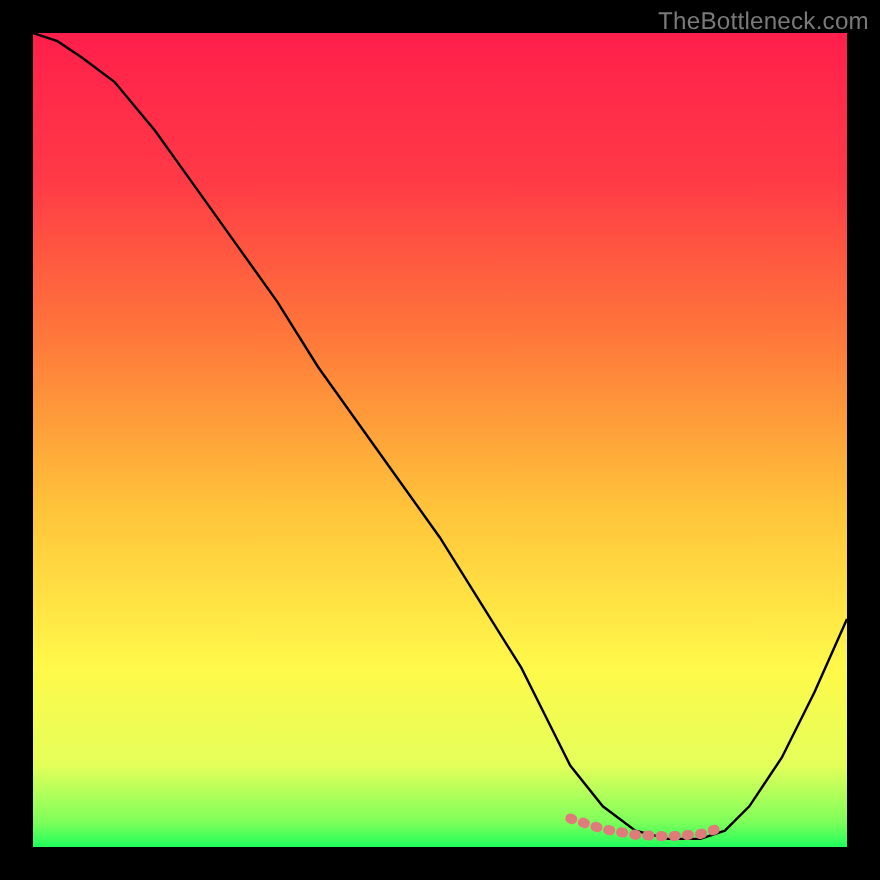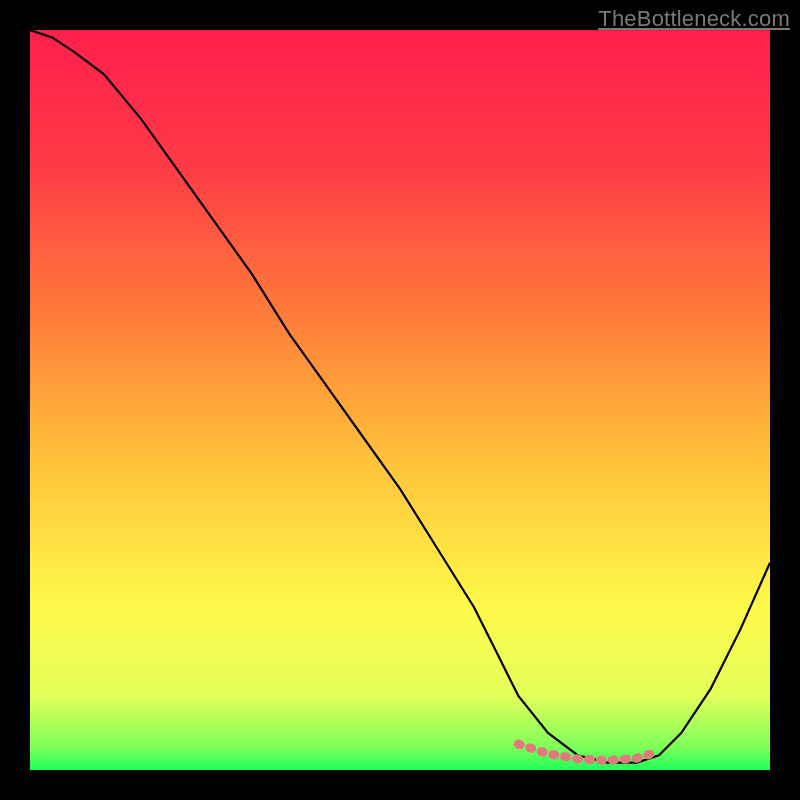--- a/index.html
+++ b/index.html
@@ -21,21 +21,20 @@
   }
   .watermark {
     position: absolute;
     top: 6px;
     right: 10px;
     color: #7a7a7a;
     font-size: 22px;
     font-weight: 400;
     letter-spacing: 0.2px;
     z-index: 5;
-    text-decoration: underline;
   }
   svg {
     display: block;
   }
   .curve {
     fill: none;
     stroke: #000;
     stroke-width: 2.2;
   }
   .valley {

